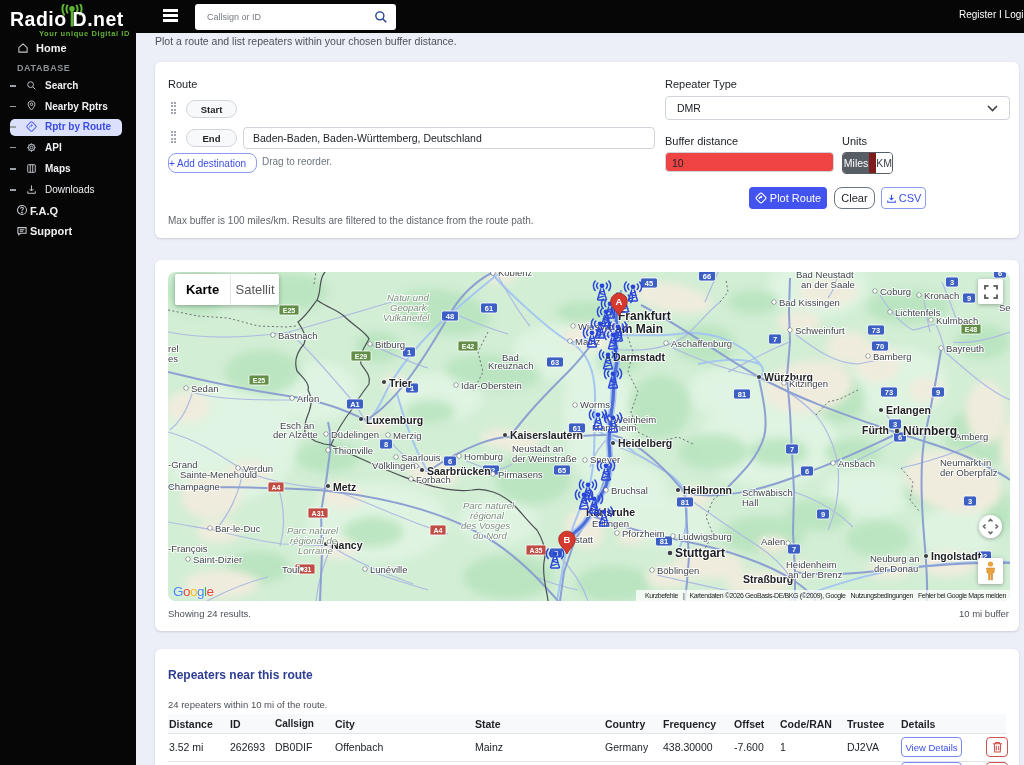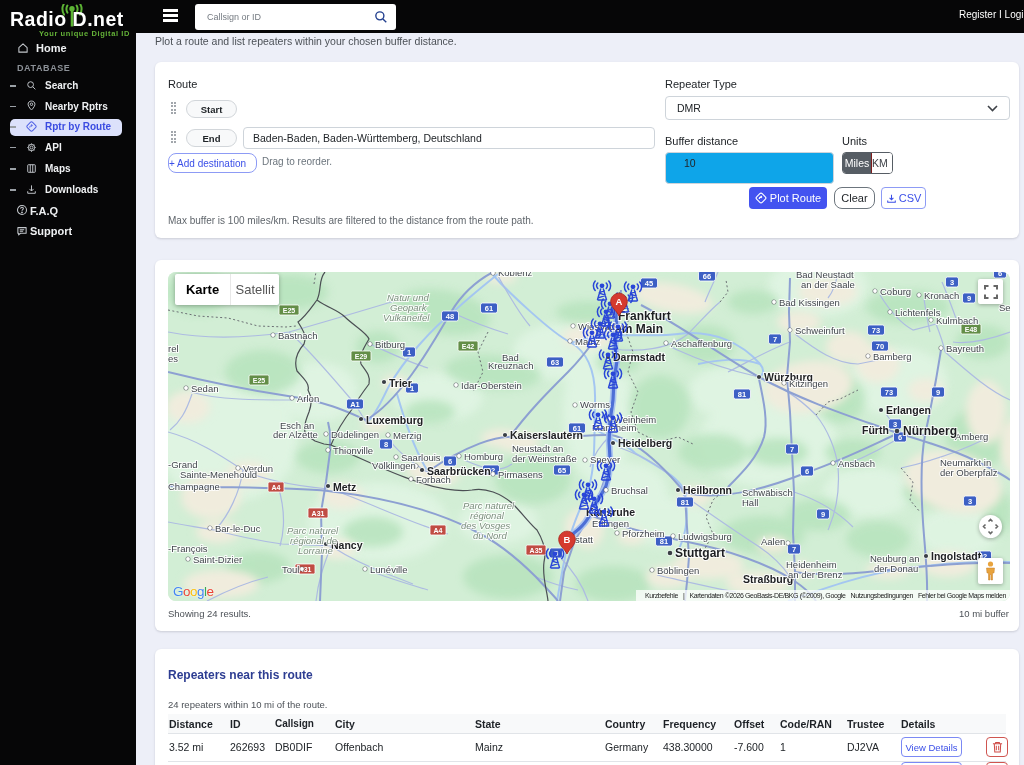--- a/index.html
+++ b/index.html
@@ -64,21 +64,21 @@
 <div class="abs" style="z-index:32;left:10px;top:168.2px;width:6px;height:1.4px;background:#9aa0a6"></div>
 <div class="abs" style="z-index:32;left:26px;top:162.7px;line-height:0"><svg width="11" height="11" viewBox="0 0 16 16" fill="none" stroke="#c3c7cc" stroke-width="1.4" style="vertical-align:middle">
       <rect x="2.5" y="2.5" width="11" height="11" rx="1"></rect>
       <path d="M6.2 2.5 L6.2 13.5 M9.8 2.5 L9.8 13.5"></path>
     </svg></div>
 <div class="abs" style="z-index:32;left:45px;top:162.2px;font-size:10px;font-weight:bold;color:#eef0f2;line-height:13px">Maps</div>
 <div class="abs" style="z-index:32;left:10px;top:189.3px;width:6px;height:1.4px;background:#9aa0a6"></div>
 <div class="abs" style="z-index:32;left:26px;top:183.8px;line-height:0"><svg width="11" height="11" viewBox="0 0 16 16" fill="none" stroke="#c3c7cc" stroke-width="1.4" style="vertical-align:middle">
       <path d="M2.5 10.5 L2.5 13.5 L13.5 13.5 L13.5 10.5 M8 2 L8 10 M5 7.2 L8 10.2 L11 7.2"></path>
     </svg></div>
-<div class="abs" style="z-index:32;left:45px;top:183.3px;font-size:10px;font-weight:bold;color:#eef0f2;line-height:13px">Downloads</div>
+<div class="abs" style="z-index:32;left:45px;top:183.3px;font-size:10px;font-weight:normal;color:#eef0f2;line-height:13px">Downloads</div>
 <div class="abs" style="z-index:32;left:16px;top:204.2px;line-height:0"><svg width="12" height="12" viewBox="0 0 16 16" fill="none" stroke="#c3c7cc" stroke-width="1.4" style="vertical-align:middle">
       <circle cx="8" cy="8" r="6"></circle>
       <path d="M6.2 6.2 C6.2 5 7 4.3 8 4.3 C9 4.3 9.8 5 9.8 6 C9.8 7.5 8 7.4 8 9"></path>
       <circle cx="8" cy="11.2" r="0.5" fill="#c3c7cc"></circle>
     </svg></div>
 <div class="abs" style="z-index:32;left:30px;top:203.7px;font-size:11px;font-weight:bold;color:#eef0f2;line-height:14px">F.A.Q</div>
 <div class="abs" style="z-index:32;left:16px;top:224.9px;line-height:0"><svg width="12" height="12" viewBox="0 0 16 16" fill="none" stroke="#c3c7cc" stroke-width="1.4" style="vertical-align:middle">
       <path d="M2.5 3.5 L13.5 3.5 L13.5 11 L6 11 L3.5 13.3 L3.5 11 L2.5 11 Z" stroke-linejoin="round"></path>
       <path d="M5 6.2 L11 6.2 M5 8.2 L9.5 8.2"></path>
     </svg></div>
@@ -106,25 +106,25 @@
 <div class="abs" style="left:31px;top:67px;width:51px;height:18px;background:#f8f9fa;border:1px solid #d2d6da;border-radius:9px;text-align:center;font-size:9.5px;font-weight:bold;color:#212529;line-height:17px">End</div>
 <div class="abs" style="left:88px;top:65px;width:412px;height:22px;border:1px solid #ced4da;border-radius:4px;font-size:10.5px;color:#212529;line-height:21px;padding-left:9px;background:#fff">Baden-Baden, Baden-Württemberg, Deutschland</div>
 <div class="abs" style="left:13px;top:91px;width:89px;height:20px;border:1px solid #8d9bf5;border-radius:8px;text-align:left;font-size:10px;color:#3b4fe8;line-height:19px;background:#fff;white-space:nowrap">+ Add destination</div>
 <div class="abs" style="left:107px;top:94px;font-size:10px;color:#6c757d">Drag to reorder.</div>
 <div class="abs" style="left:510px;top:16px;font-size:11px;color:#212529">Repeater Type</div>
 <div class="abs" style="left:510px;top:34px;width:345px;height:24px;border:1px solid #ced4da;border-radius:4px;font-size:10.5px;color:#212529;line-height:23px;padding-left:11px;background:#fff">DMR
 <svg class="abs" style="right:11px;top:8px" width="11" height="7" viewBox="0 0 11 7" fill="none" stroke="#3e4248" stroke-width="1.6">
         <path d="M1 1 L5.5 5.5 L10 1"></path>
       </svg></div>
 <div class="abs" style="left:510px;top:73px;font-size:11px;color:#212529">Buffer distance</div>
-<div class="abs" style="left:510px;top:90px;width:169px;height:32px;border:1px solid #ced4da;border-radius:4px;font-size:10.5px;color:#212529;line-height:21px;padding-left:18px;background:#0ea5e9">10</div>
+<div class="abs" style="left:510px;top:90px;width:169px;height:20px;border:1px solid #ced4da;border-radius:4px;font-size:10.5px;color:#212529;line-height:21px;padding-left:6px;background:#ef4444">10</div>
 <div class="abs" style="left:687px;top:73px;font-size:11px;color:#212529">Units</div>
 <div class="abs" style="left:687px;top:90px;width:51px;height:22px;border-radius:4px;overflow:hidden;border:1px solid #565d64;display:flex">
 <div style="width:42px;background:#565d64;color:#fff;font-size:10.5px;text-align:center;line-height:21px">Miles</div>
-<div style="width:31px;background:#fff;color:#3e4248;font-size:10.5px;text-align:left;line-height:21px;border-left:1px solid #7f1d1d">KM</div>
+<div style="width:31px;background:#fff;color:#3e4248;font-size:10.5px;text-align:right;line-height:21px;border-left:7px solid #7f1d1d">KM</div>
     </div>
 <div class="abs" style="left:594px;top:125px;width:78px;height:22px;background:#4353f0;border-radius:4px;color:#fff;font-size:11px;text-align:center;line-height:22px">
 <svg style="vertical-align:-2px;margin-right:3px" width="12" height="12" viewBox="0 0 16 16" fill="none" stroke="#fff" stroke-width="1.5">
         <rect x="2.8" y="2.8" width="10.4" height="10.4" rx="2.2" transform="rotate(45 8 8)"></rect>
         <path d="M5.6 9.4 C5.6 7.2 7.1 6.5 9.2 6.5 M9.2 6.5 L7.7 5.1 M9.2 6.5 L7.7 7.9"></path>
       </svg>Plot Route</div>
 <div class="abs" style="left:679px;top:125px;width:41px;height:22px;background:#fff;border:1px solid #6c757d;border-radius:8px;color:#212529;font-size:11px;text-align:center;line-height:20px">Clear</div>
 <div class="abs" style="left:726px;top:125px;width:45px;height:22px;background:#fff;border:1px solid #8d9bf5;border-radius:4px;color:#3b4fe8;font-size:11px;text-align:center;line-height:20px">
 <svg style="vertical-align:-2px;margin-right:2px" width="11" height="11" viewBox="0 0 16 16" fill="none" stroke="#3b4fe8" stroke-width="1.5">
         <path d="M2.5 11 L2.5 13.5 L13.5 13.5 L13.5 11 M8 2.5 L8 9.5 M5.2 7 L8 9.8 L10.8 7"></path>

